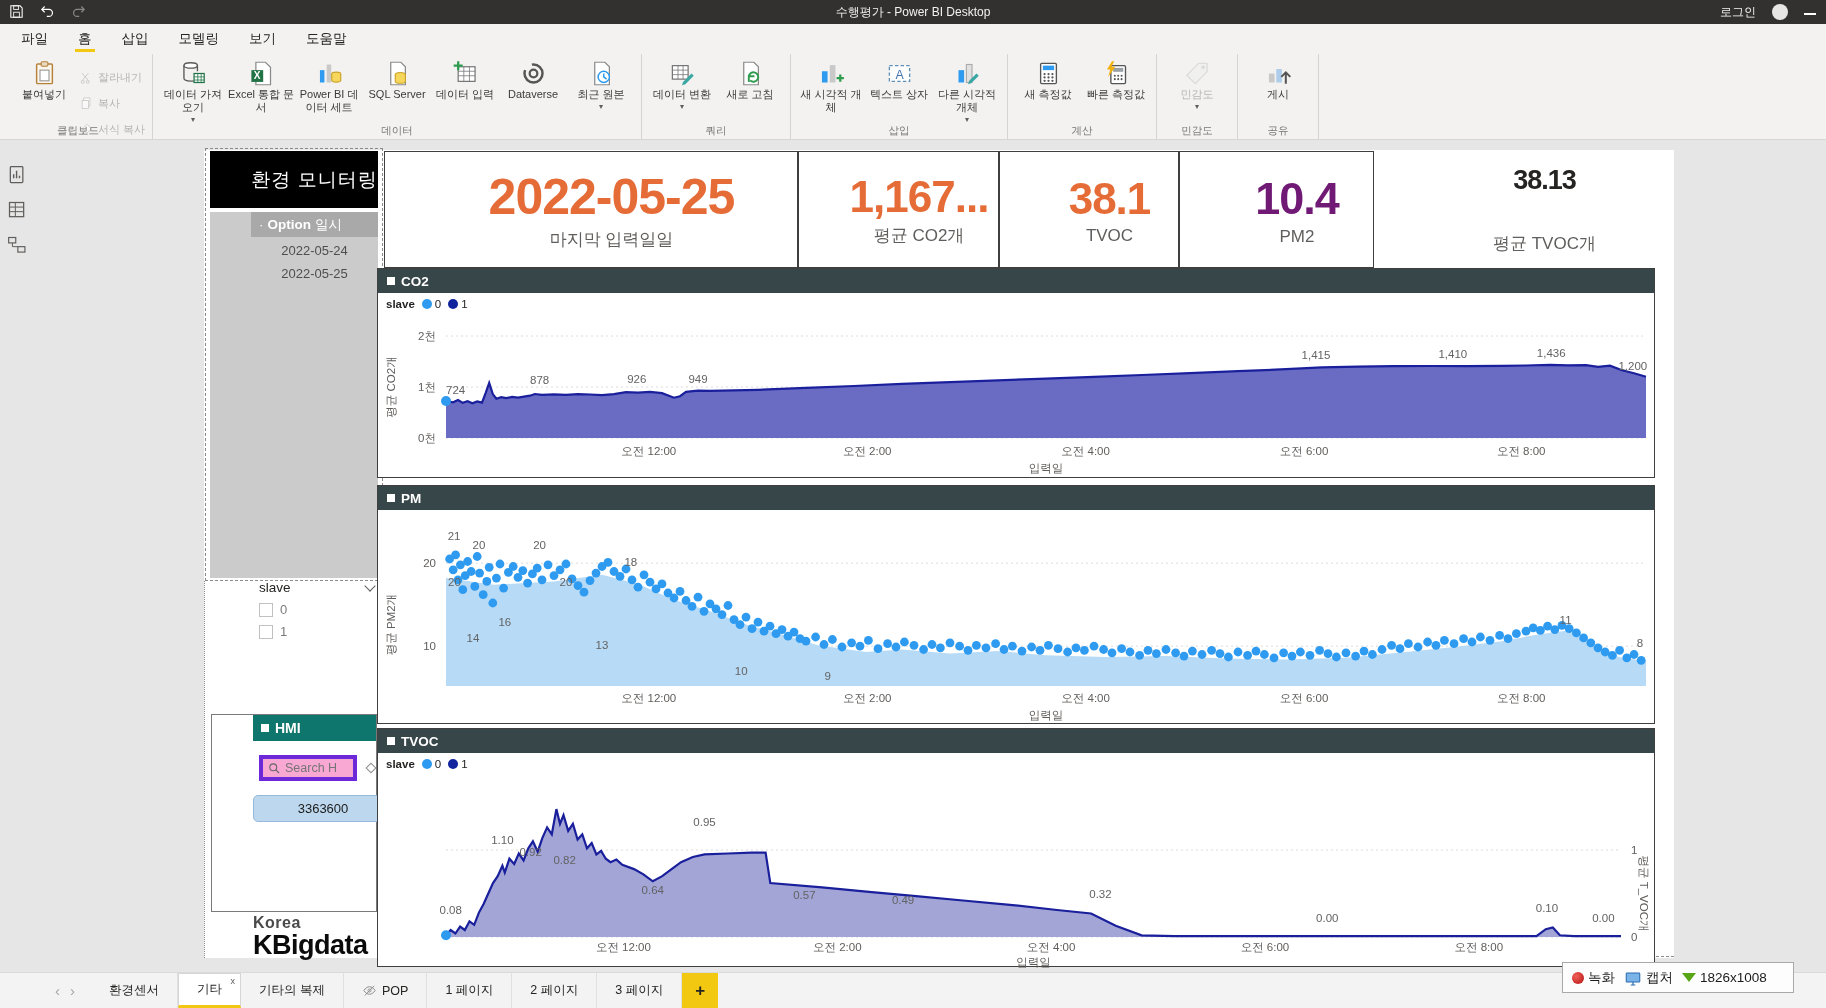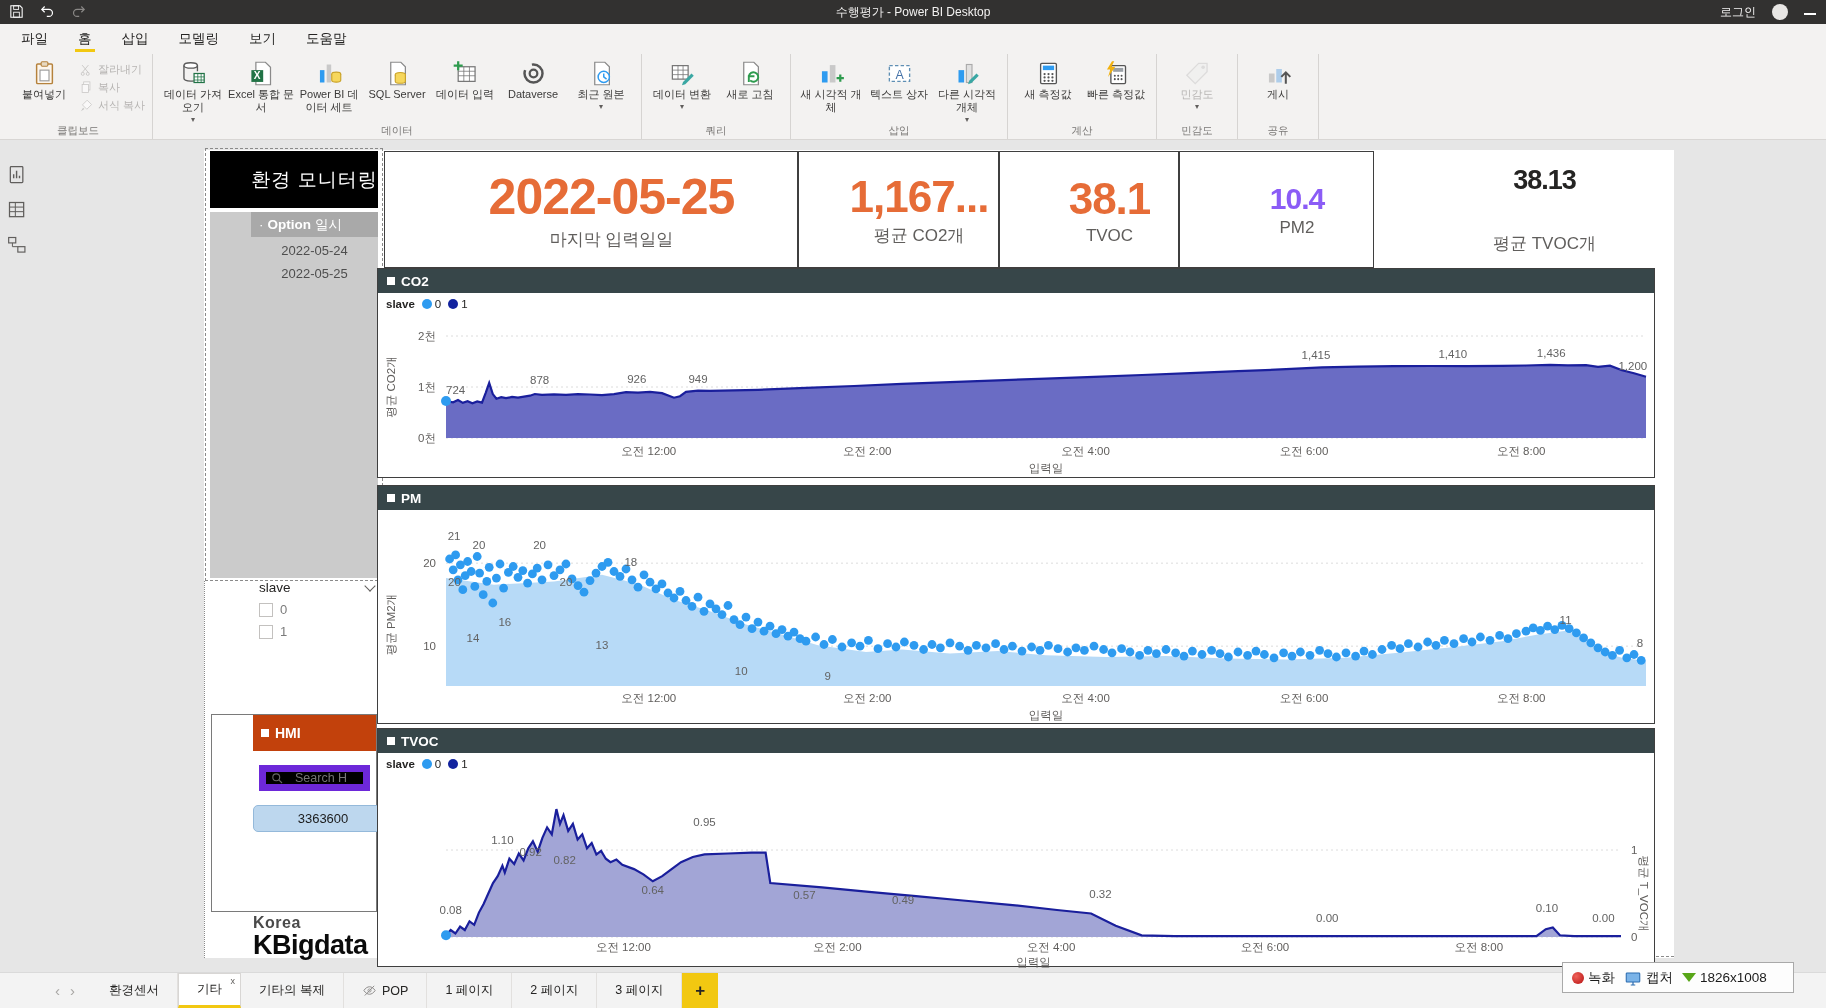--- a/index.html
+++ b/index.html
@@ -25,21 +25,21 @@
   
   #ribbon { left:0; top:54px; width:1826px; height:86px; background:#f3f2f1; border-bottom:1px solid #d8d6d4; display:flex; padding-left:4px; }
   .rgroup { position:relative; border-right:1px solid #d6d4d2; padding:4px 7px 16px 7px; display:flex; align-items:flex-start; gap:2px; }
   .rgroup-label { position:absolute; bottom:1px; left:0; right:0; text-align:center; font-size:10.5px; color:#797775; }
   .rbtn { width:66px; display:flex; flex-direction:column; align-items:center; gap:1px; padding-top:2px; cursor:pointer; }
   .rbtn .icn { width:27px; height:27px; }
   .rbtn .lbl { font-size:11px; line-height:1.18; color:#3b3a39; text-align:center; }
   .rbtn.disabled .lbl { color:#b6b4b2; }
   .rbtn.disabled .icn { opacity:.4; }
   .smallcol { display:flex; flex-direction:column; gap:3px; padding-top:4px; }
-  .sbtn { display:flex; align-items:center; gap:4px; font-size:11px; color:#b6b4b2; cursor:default; }
+  .sbtn { display:flex; align-items:center; gap:4px; font-size:11px; color:#b6b4b2; cursor:default;margin-top:8px; }
   .sbtn .icn { width:15px; height:15px; opacity:.5; }
   .caret { font-size:8px; color:#605e5c; }
 
   
   .rail-icon { position:absolute; left:7px; width:20px; height:20px; cursor:pointer; }
 
   
   #page-bg { left:204px; top:150px; width:1470px; height:808px; background:#fff; }
   #title-box { left:210px; top:151px; width:168px; height:57px; background:#000; color:#fff; display:flex; align-items:center; justify-content:center; font-size:19px; letter-spacing:1px; }
   #option-slicer { left:210px; top:212px; width:168px; height:366px; background:#cbcbcb; }
@@ -50,24 +50,24 @@
   .dash-v { left:204px; top:581px; height:377px; width:0; border-left:1px dotted #8a8a8a; }
   .dash-h { left:384px; top:956px; width:1290px; height:0; border-top:1px dashed #8a8a8a; }
 
   #slave-slicer { left:218px; top:580px; width:160px; }
   #slave-slicer .hd { display:flex; justify-content:space-between; align-items:center; font-size:13.5px; color:#252423; padding-right:4px; }
   .chev { width:8px; height:8px; border-right:1.5px solid #605e5c; border-bottom:1.5px solid #605e5c; transform:rotate(45deg); margin-top:-4px; }
   .cb-row { display:flex; align-items:center; gap:7px; margin-top:7px; font-size:13px; color:#7b7b7b; cursor:pointer; }
   .cb { width:14px; height:14px; border:1px solid #c3c1bf; background:#fff; }
 
   #hmi { left:211px; top:714px; width:166px; height:198px; background:#fff; border:1px solid #7a7a7a; }
-  #hmi .hdr { height:36px; background:#c2410c; color:#fff; font-weight:bold; font-size:14px; display:flex; align-items:center; padding-left:8px; gap:6px; }
+  #hmi .hdr { height:26px; background:#0f766e; color:#fff; font-weight:bold; font-size:14px; display:flex; align-items:center; padding-left:8px; gap:6px; }
   #hmi .sq, .chart-header .sq { width:8px; height:8px; background:#fff; display:inline-block; }
   .search-row { display:flex; align-items:center; gap:5px; margin:14px 6px 0 6px; }
-  .search-box { flex:0 0 96px; height:26px; border:7px solid #6d28d9; display:flex; align-items:center; padding:0 4px; gap:10px; background:#000000; }
+  .search-box { flex:0 0 96px; height:26px; border:4px solid #6d28d9; display:flex; align-items:center; padding:0 4px; gap:3px; background:#f9a8d4; }
   .search-box input { border:none; outline:none; width:64px; font-size:12.5px; color:#605e5c; font-family:"Liberation Sans",sans-serif; background:transparent; }
   .tool-ic { width:22px; height:22px; display:flex; align-items:center; justify-content:center; cursor:pointer; }
   #hmi-value { margin:14px auto 0 auto; width:140px; height:27px; background:#bdd7ee; border:1px solid #94b9da; border-radius:5px; display:flex; align-items:center; justify-content:center; font-size:13px; color:#1b1b1b; cursor:pointer; }
 
   #logo { left:212px; top:914px; width:160px; }
   #logo .k1 { font-size:16px; font-weight:bold; color:#4a4a4a; letter-spacing:.5px; }
   #logo .k2 { font-size:27px; font-weight:bold; color:#0b0b0b; letter-spacing:-.5px; margin-top:-2px; }
 
   
   .kpi { top:151px; height:117px; background:#fff; display:flex; flex-direction:column; align-items:center; justify-content:center; gap:2px; }
@@ -433,21 +433,21 @@
       </div>
       <div class="kpi abs bordered" style="left: 798px; width: 201px;">
         <div class="val" style="font-size:44px;color:#E66C37">1,167...</div>
         <div class="cap">평균 CO2개</div>
       </div>
       <div class="kpi abs bordered" style="left: 999px; width: 180px;">
         <div class="val" style="font-size:44px;color:#E66C37">38.1</div>
         <div class="cap">TVOC</div>
       </div>
       <div class="kpi abs bordered" style="left: 1179px; width: 195px;">
-        <div class="val" style="font-size:30px;color:#8b5cf6">10.4</div>
+        <div class="val" style="font-size:45px;color:#701a75">10.4</div>
         <div class="cap">PM2</div>
       </div>
       <div class="kpi abs" style="left: 1374px; width: 300px; gap: 36px;">
         <div class="val" style="font-size:27px;color:#252423">38.13</div>
         <div class="cap">평균 TVOC개</div>
       </div>
     </div>
   <div id="charts">
       <div class="chart-panel" style="left: 377px; top: 268px; width: 1278px; height: 210px;">
         <div class="chart-header">

